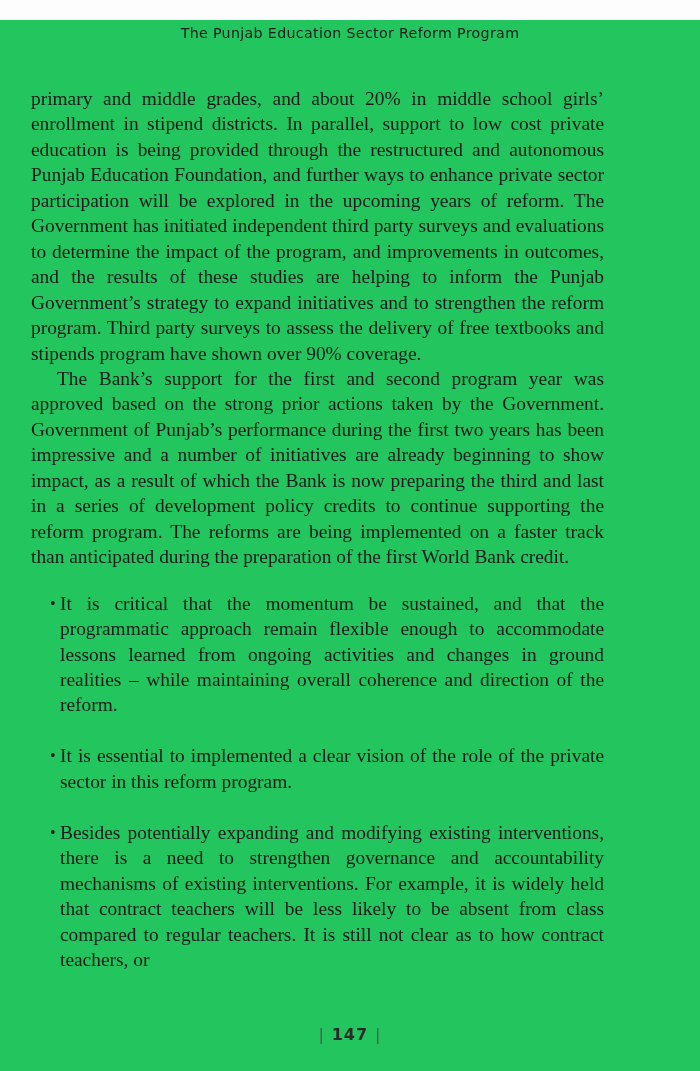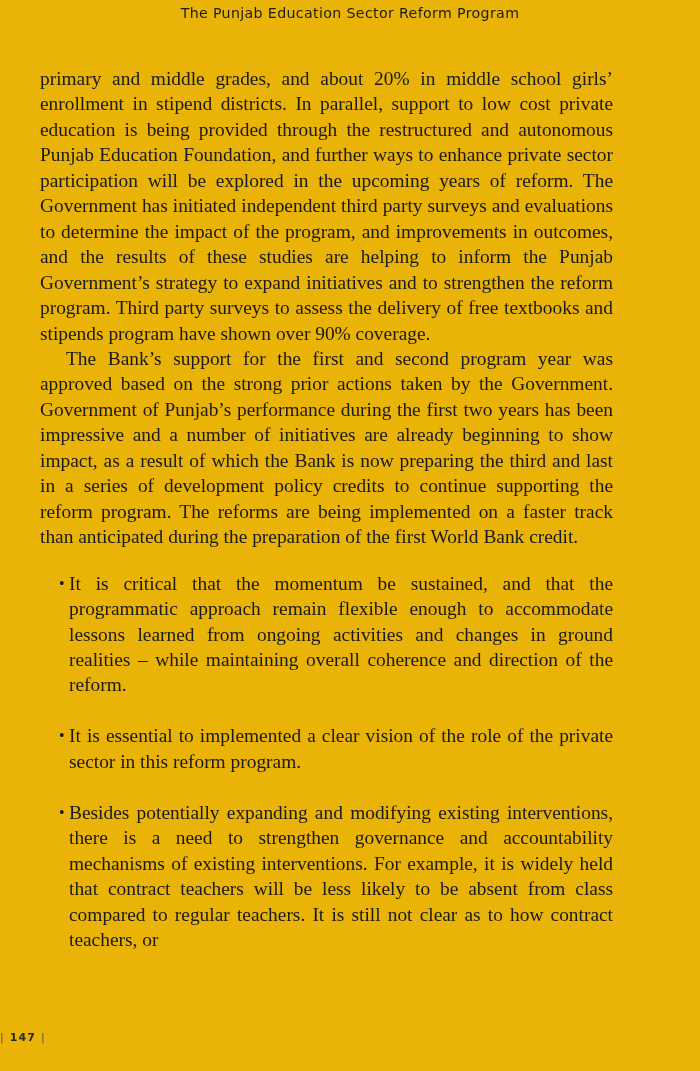--- a/index.html
+++ b/index.html
@@ -13,42 +13,43 @@
     position: relative;
     overflow: hidden;
     font-family: "Liberation Serif", "DejaVu Serif", serif;
     color: #1a1a1a;
     background: #fdfdfd;
   }
 
   .page {
     position: absolute;
     inset: 0;
-    background: #eab308;
+    background: #22c55e;
+    margin-top: 20px;
   }
 
   
   .running-head {
     position: absolute;
     top: 3px;
     left: 0;
     right: 0;
     text-align: center;
     font-family: "DejaVu Sans", "Liberation Sans", sans-serif;
     font-size: 14.2px;
     letter-spacing: 0.35px;
     color: #1d1d1d;
     line-height: 20px;
     white-space: nowrap;
   }
 
   
   .text-column {
     position: absolute;
-    left: 40px;
+    left: 31px;
     top: 66px;
     width: 573px;
   }
 
   p.body-par {
     margin: 0;
     font-size: 19.4px;
     line-height: 25.45px;
     text-align: justify;
     text-justify: inter-word;
@@ -86,22 +87,23 @@
   }
 
   .list-spacer-top { height: 21px; }
 
   
   .folio {
     position: absolute;
     bottom: 27px;
     left: 0;
     right: 0;
+    text-align: center;
     font-family: "DejaVu Sans", "Liberation Sans", sans-serif;
-    font-size: 11px;
+    font-size: 16px;
     font-weight: bold;
     color: #2a2a2a;
     letter-spacing: 1.1px;
     white-space: nowrap;
   }
   .folio .rule { font-weight: normal; color: #555; }
 </style>
 </head>
 <body>
 

